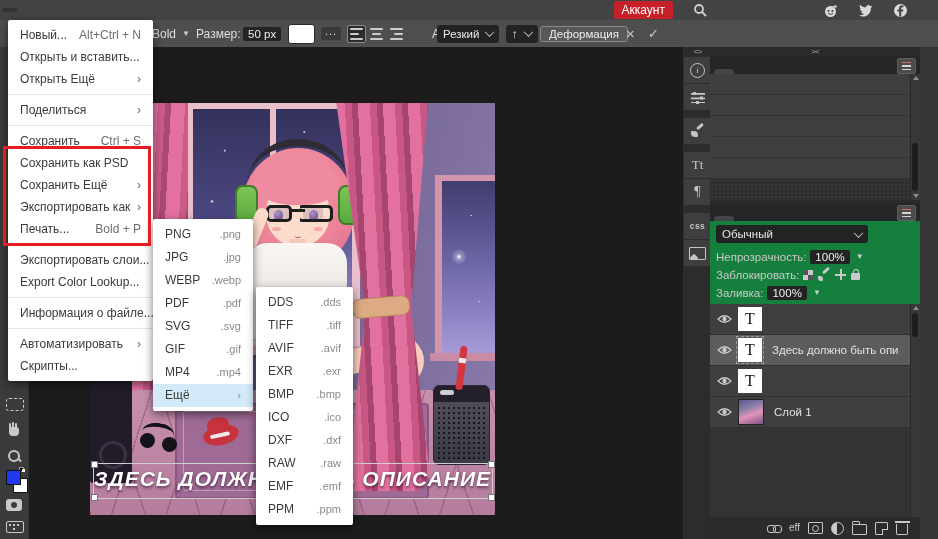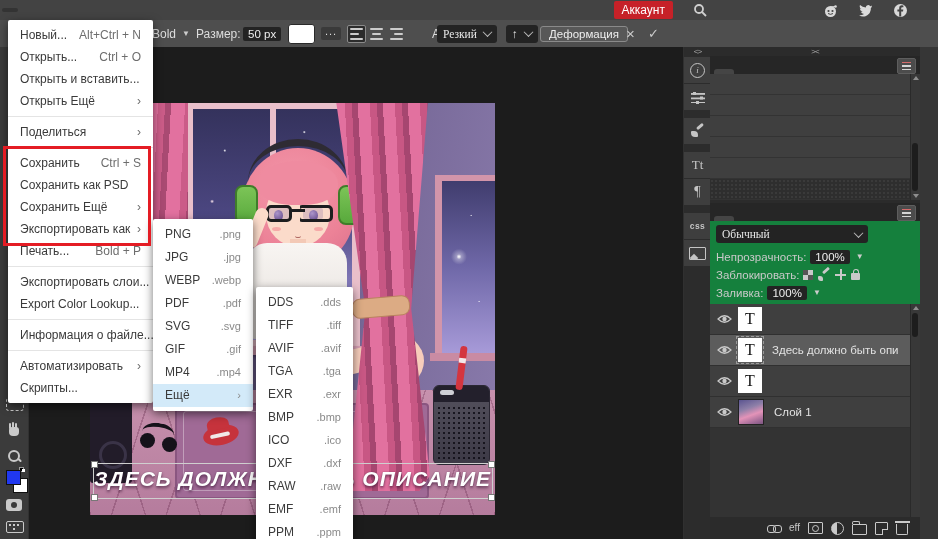--- a/index.html
+++ b/index.html
@@ -34,21 +34,21 @@
   .more-btn{background:#3a3a3a;border-radius:2px;padding:0 4px;height:13px;line-height:9px;font-size:11px;color:#ddd;letter-spacing:1px;}
   .ob-align{left:347px;gap:1px;}
   .al{width:19px;height:18px;display:flex;flex-direction:column;justify-content:center;padding:0 2px;box-sizing:border-box;border:1px solid transparent;border-radius:2px;}
   .al i{display:block;height:2px;background:#ccc;margin:1.5px 0;border-radius:1px;}
   .al.left i:nth-child(2){width:70%;}
   .al.center i:nth-child(2){width:70%;margin-left:auto;margin-right:auto;}
   .al.right i:nth-child(2){width:70%;margin-left:auto;}
   .al.sel{background:#2c2c2c;border-color:#8a8a8a;}
   .ob-aa-label{left:432px;align-items:center;}
   .ob-aa{left:437px;}
-  .select-box{background:#232323;color:#e8e8e8;border-radius:3px;height:18px;display:flex;align-items:center;padding:0 6px;gap:7px;font-size:11.5px;font-family:Liberation Serif, serif;}
+  .select-box{background:#232323;color:#e8e8e8;border-radius:3px;height:18px;display:flex;align-items:center;padding:0 6px;gap:7px;font-size:11.5px;}
   .chev{width:6px;height:6px;border-right:1.5px solid #bbb;border-bottom:1.5px solid #bbb;transform:rotate(45deg) translate(-1px,-1px);}
   .ob-orient{left:506px;}
   .ob-warp{left:540px;}
   .warp-btn{background:#585858;border:1px solid #8a8a8a;border-radius:3px;color:#eee;padding:1px 8px;font-size:11.5px;}
   .ob-x{left:626px;font-size:15px;color:#ccc;}
   .ob-check{left:648px;font-size:13px;color:#ccc;}
   
   .toolbar{position:absolute;left:0;top:47px;width:28px;height:492px;background:#3b3b3b;border-right:1px solid #313131;z-index:3;}
   .tool{position:absolute;left:6px;width:16px;height:16px;}
   .tool-marquee{top:351px;height:11px;border:1px dashed #c9c9c9;border-radius:3px;}
@@ -429,24 +429,20 @@
   <div class="canvas-text">ЗДЕСЬ ДОЛЖНО БЫТЬ ОПИСАНИЕ</div>
 </div>
 
 <div class="dropdown file-menu">
 
 <div class="fm-item">
       <span class="l">Новый...</span>
       <span class="r">Alt+Ctrl + N</span>
     </div>
     <div class="fm-item">
-      <span class="l">Открыть...</span>
-      <span class="r">Ctrl + O</span>
-    </div>
-    <div class="fm-item">
       <span class="l">Открыть и вставить...</span>
       <span class="r"></span>
     </div>
     <div class="fm-item sep-after">
       <span class="l">Открыть Ещё</span>
       <span class="r">›</span>
     </div>
     <div class="fm-item sep-after">
       <span class="l">Поделиться</span>
       <span class="r">›</span>
@@ -536,24 +532,20 @@
       <span class="nm">DDS</span>
       <span class="ext">.dds</span>
     </div>
     <div class="sm-item">
       <span class="nm">TIFF</span>
       <span class="ext">.tiff</span>
     </div>
     <div class="sm-item">
       <span class="nm">AVIF</span>
       <span class="ext">.avif</span>
-    </div>
-    <div class="sm-item">
-      <span class="nm">TGA</span>
-      <span class="ext">.tga</span>
     </div>
     <div class="sm-item">
       <span class="nm">EXR</span>
       <span class="ext">.exr</span>
     </div>
     <div class="sm-item">
       <span class="nm">BMP</span>
       <span class="ext">.bmp</span>
     </div>
     <div class="sm-item">

